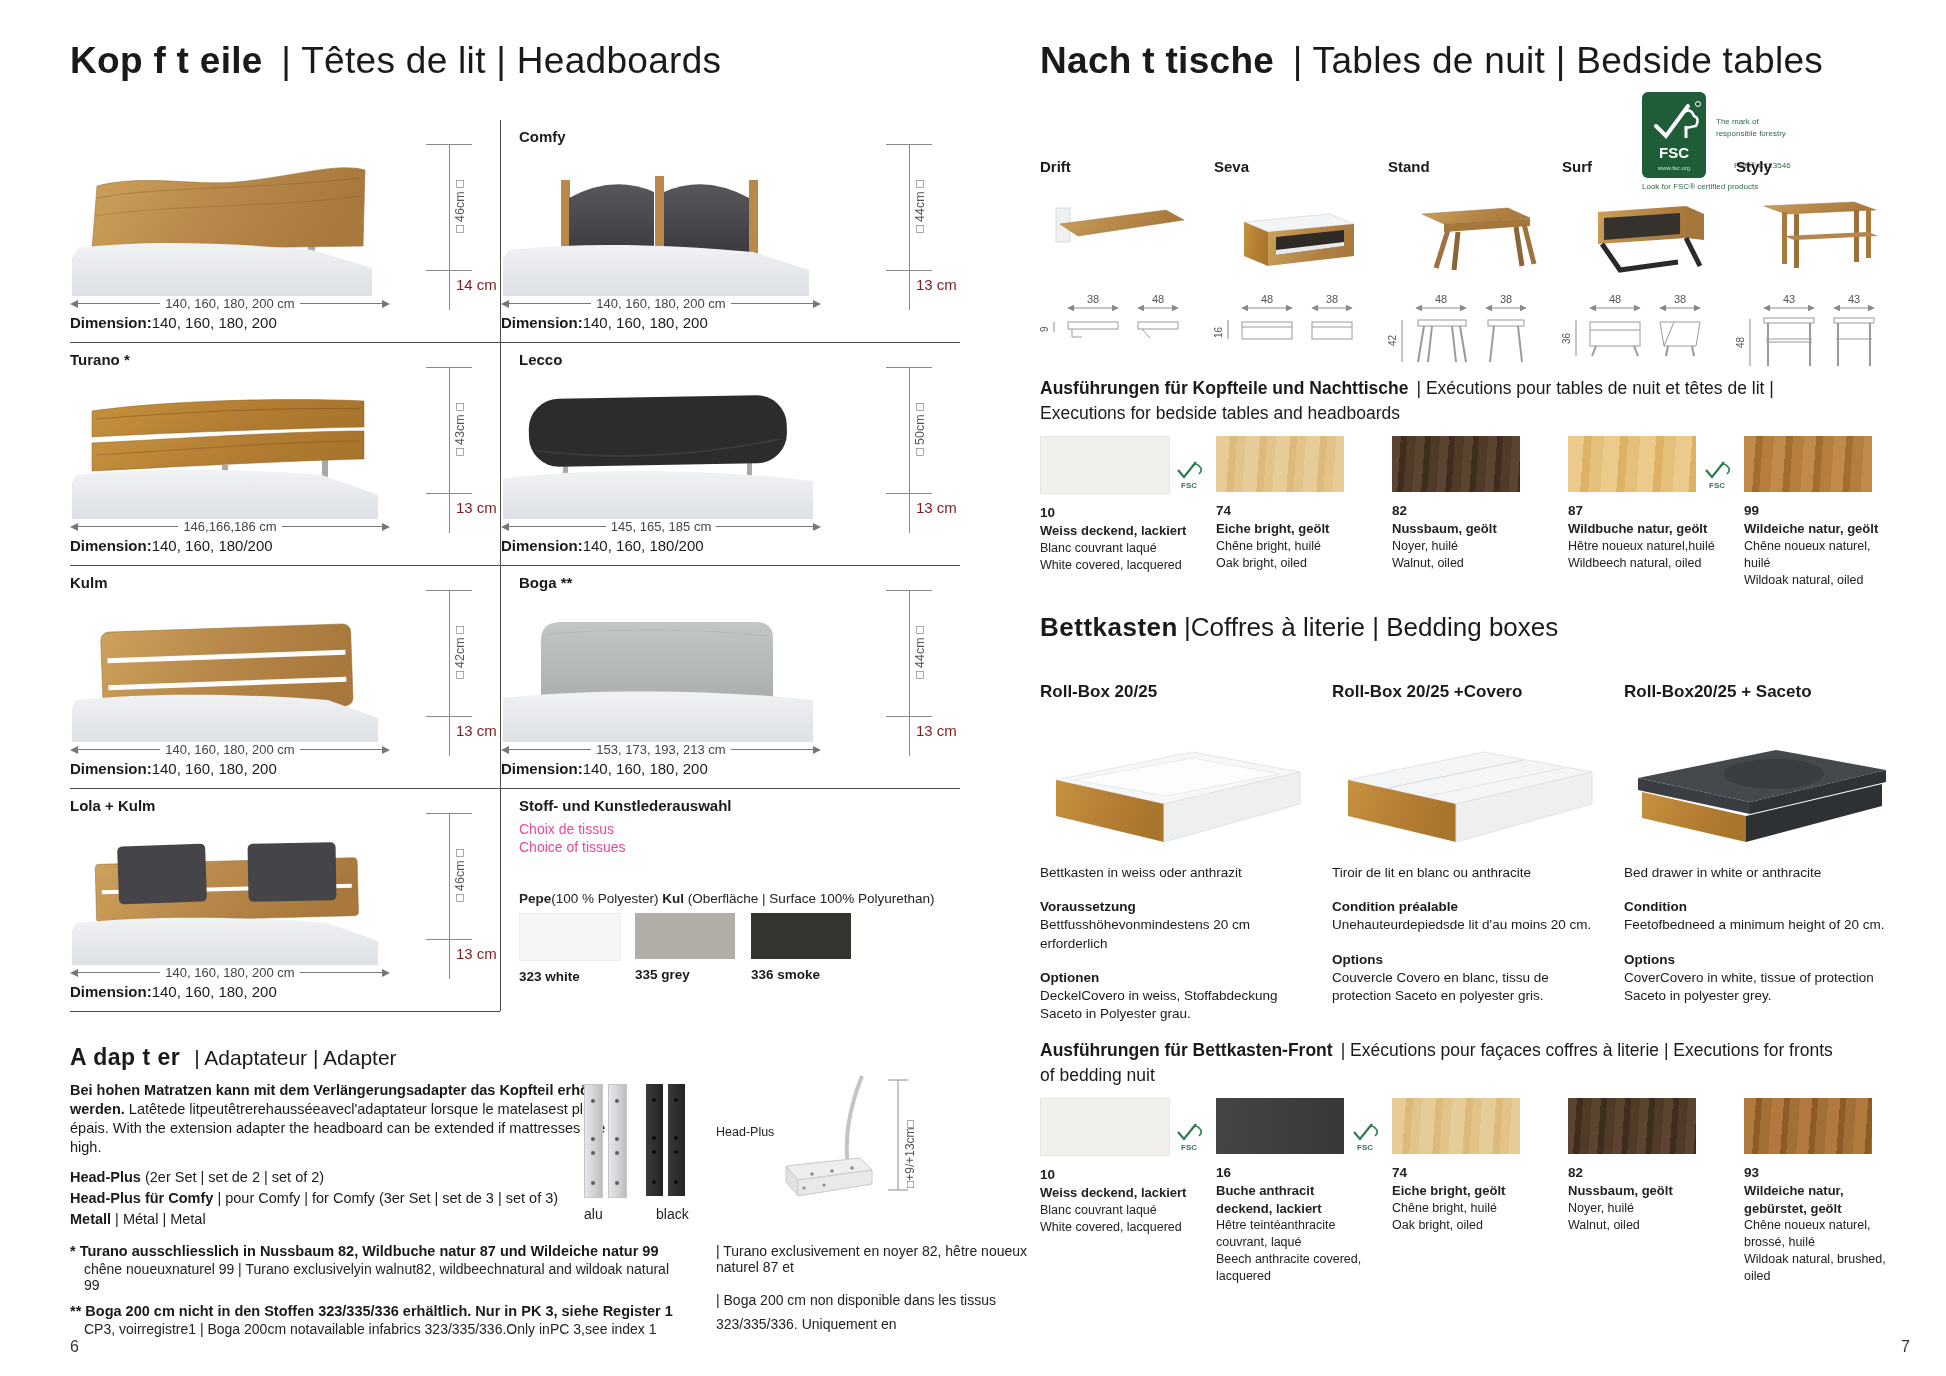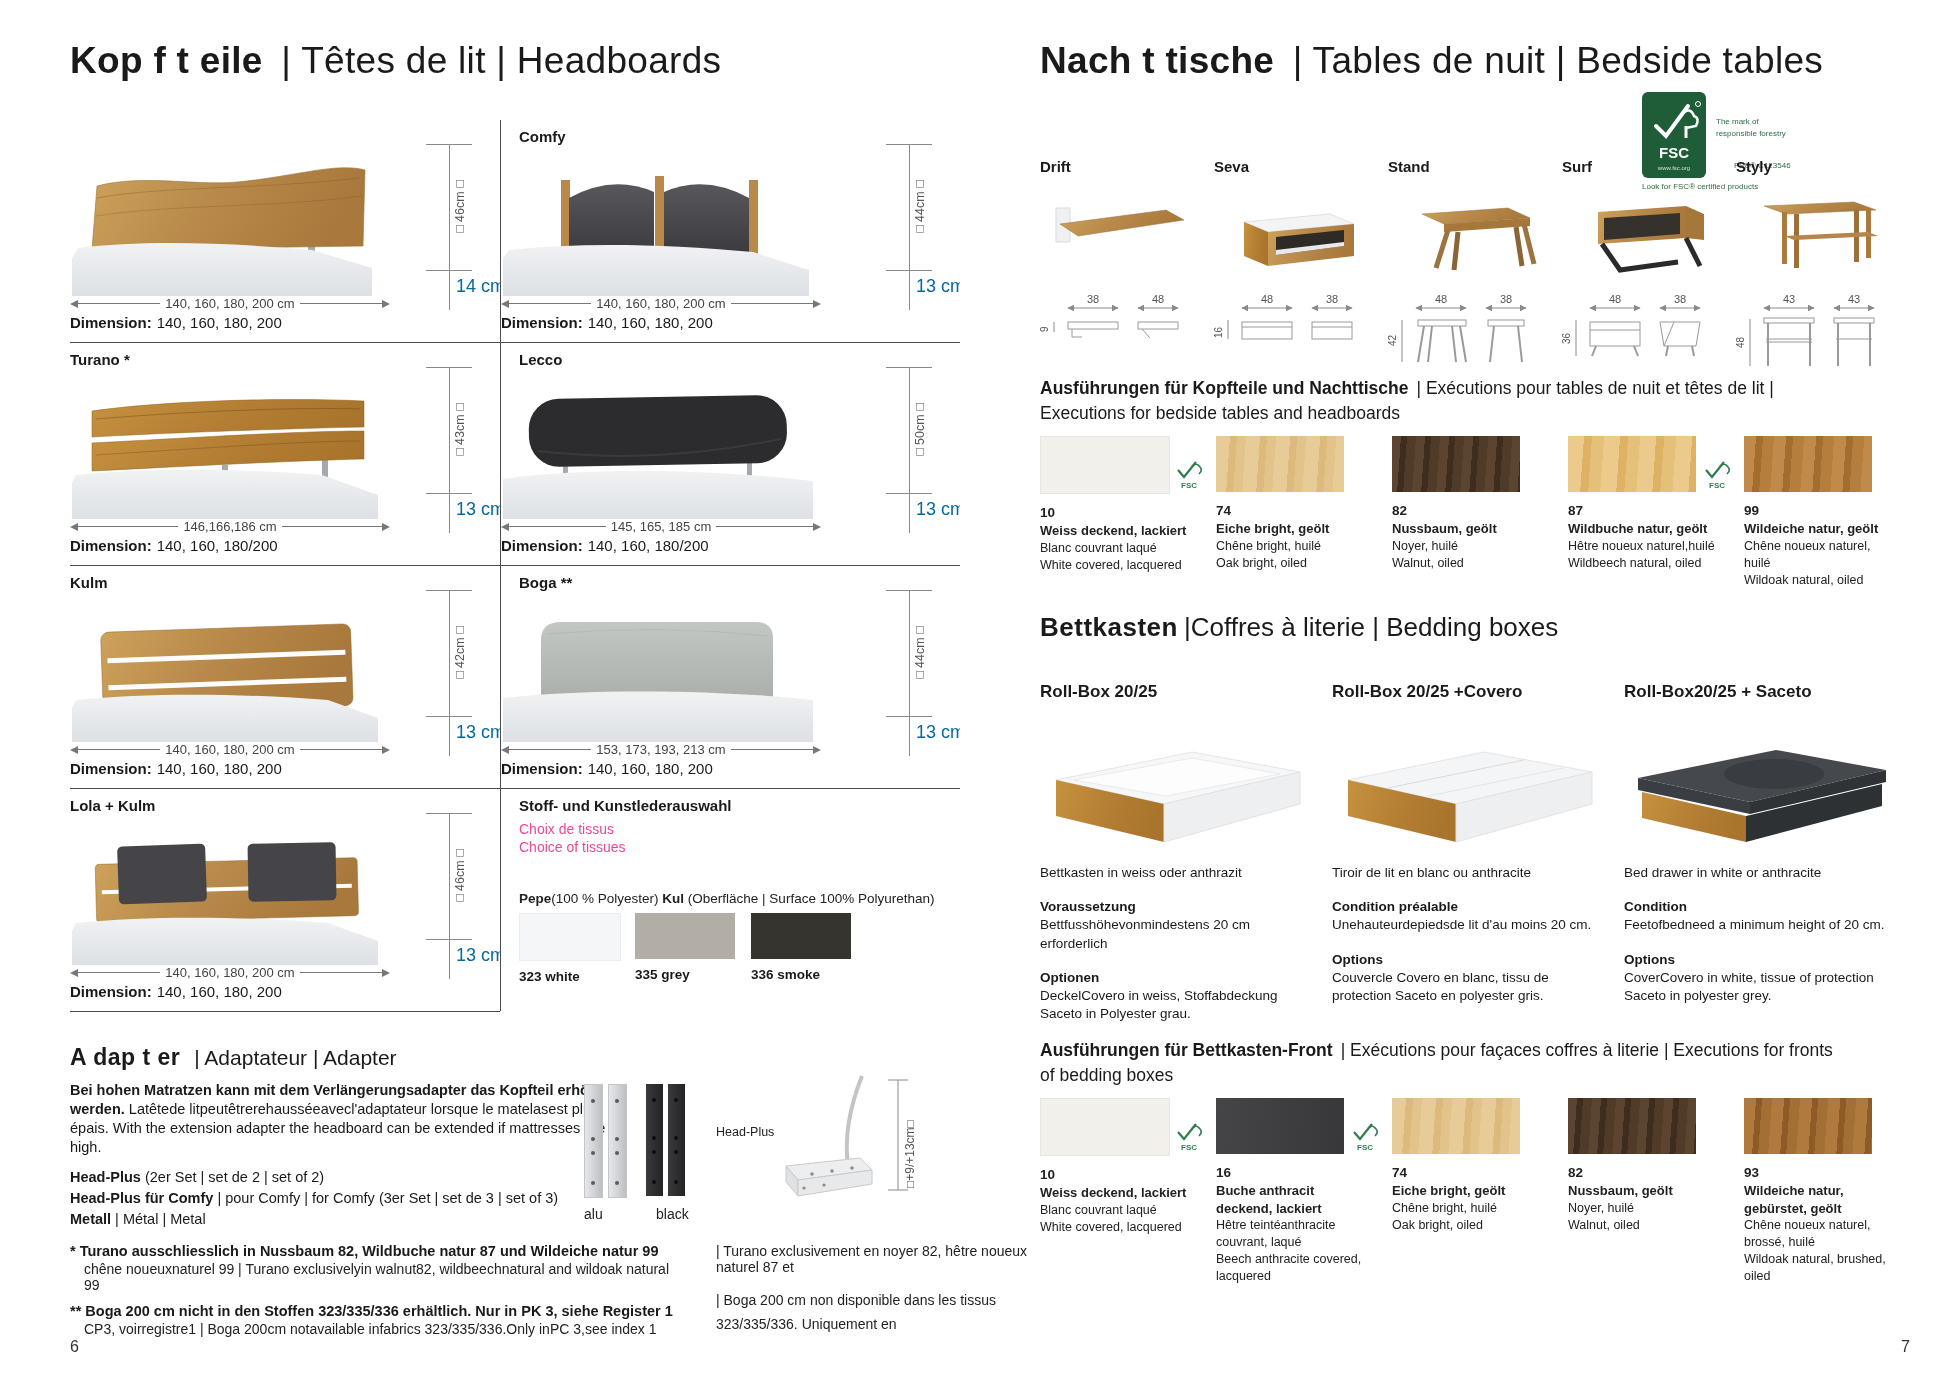--- a/index.html
+++ b/index.html
@@ -16,30 +16,30 @@
   .cell.nb{border-bottom:none;}
   .cr{border-left:1px solid #4c4c4c;padding-left:18px;}
   .plabel{font-weight:bold;font-size:15px;padding-top:8px;}
   .pimg{position:absolute;left:2px;top:26px;width:310px;height:150px;}
   .vd{position:absolute;top:24px;right:12px;width:62px;height:178px;}
   .vd .tick{position:absolute;left:0;width:46px;height:0;border-top:1px solid #8a8a8a;}
   .vd .vline{position:absolute;left:23px;width:0;border-left:1px solid #8a8a8a;}
   .vd .t0{top:0;}.vd .v0{top:0;height:126px;}
   .vd .t1{top:126px;}.vd .v1{top:126px;height:40px;}
   .vlabel{position:absolute;left:27px;top:2px;height:122px;writing-mode:vertical-rl;transform:rotate(180deg);font-size:12.5px;color:#555;text-align:center;white-space:nowrap;}
-  .offlabel{position:absolute;left:30px;top:132px;font-size:18px;color:#0369a1;white-space:nowrap;}
+  .offlabel{position:absolute;left:30px;top:132px;font-size:15px;color:#7f1d1d;white-space:nowrap;}
   .warr{position:absolute;left:0;top:176px;width:320px;display:flex;align-items:center;color:#444;font-size:13px;}
   .warr .ln{flex:1;border-top:1px solid #777;height:0;}
   .wtext{margin:0 5px;white-space:nowrap;}
   .ah{width:0;height:0;border-top:4px solid transparent;border-bottom:4px solid transparent;}
   .ah.l{border-right:8px solid #777;}
   .ah.r{border-left:8px solid #777;}
   .dimline{position:absolute;left:0;top:194px;font-size:15px;}
   .dimline b{font-weight:bold;}
-  .dimline .dimval{margin-left:5px;text-align:center;}
+  .dimline .dimval{text-align:center;}
   
   .fab-title{font-weight:bold;font-size:15px;padding-top:8px;}
   .fab-sub{font-size:14px;color:#ec4899;line-height:1.3;margin-top:6px;}
   .fab-spec{position:absolute;top:102px;font-size:13.5px;color:#222;}
   .fab-row{position:absolute;top:124px;display:flex;gap:16px;}
   .fab-it{width:100px;}
   .fab-sw{width:100px;height:46px;}
   .fab-lab{font-weight:bold;font-size:13.5px;margin-top:8px;}
   .sw-323{background:#f4f6f8;border:1px solid #ececee;}
   .sw-335{background:#b3aea5;}
@@ -715,21 +715,21 @@
       <div class="intro">Bed drawer in white or anthracite</div>
       <div class="hh">Condition</div>
       <div>Feetofbedneed a minimum height of 20 cm.</div>
       <div class="hh">Options</div>
       <div>CoverCovero in white, tissue of protection Saceto in polyester grey.</div>
     </div>
   </div>
 
   <div class="sechead fin2">
     <b>Ausführungen für Bettkasten-Front</b><span class="lt">| Exécutions pour façaces coffres à literie | Executions for fronts</span><br>
-    <span>of bedding boxes</span>
+    <span>of bedding nuit</span>
   </div>
 
   <div class="swrow swr2">
     <div class="swcell">
       <div class="swatch sw-10"></div>
       <svg class="fscsmall" width="30" height="32" viewBox="0 0 30 32">
         <path d="M4 12 L10 19 L22 4" stroke="#2f7d4f" stroke-width="2.2" fill="none"></path>
         <path d="M18 8 q5 -4 8 1 q3 3 -1 7" stroke="#2f7d4f" stroke-width="1.6" fill="none"></path>
         <text x="15" y="30" text-anchor="middle" font-size="8" font-weight="bold" fill="#2f7d4f">FSC</text>
       </svg>

